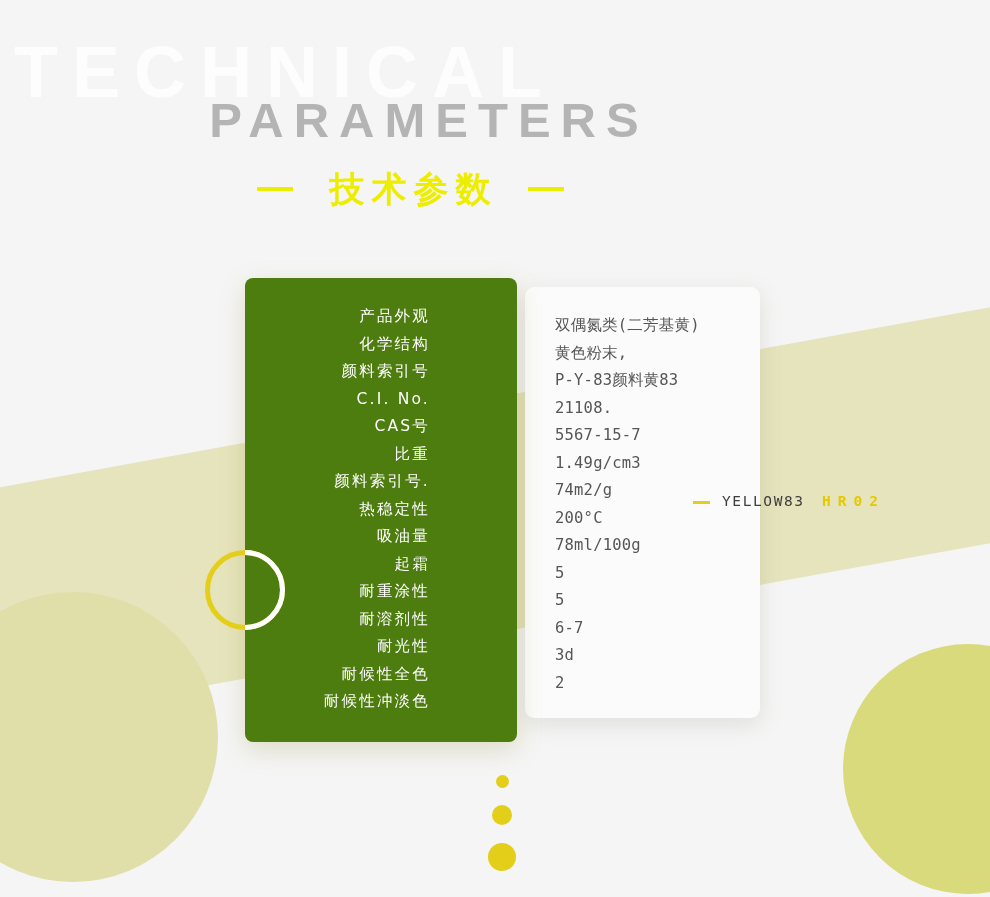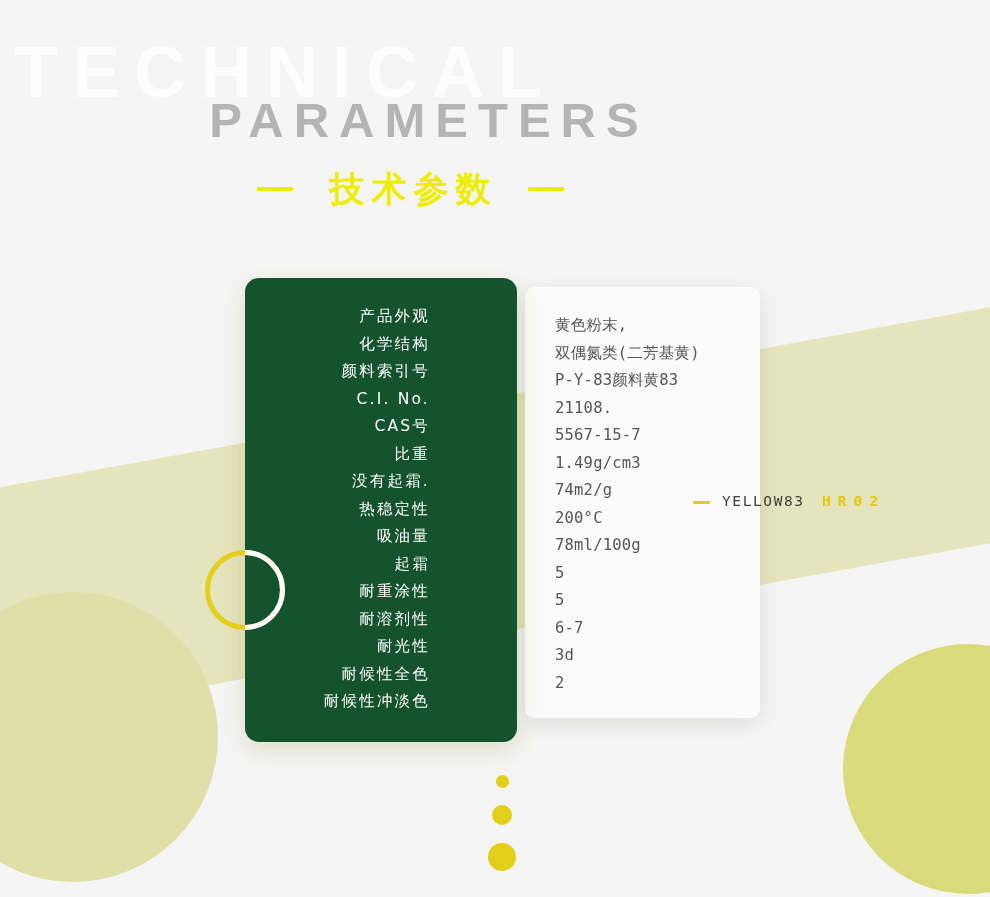--- a/index.html
+++ b/index.html
@@ -151,22 +151,22 @@
     white-space: nowrap;
     letter-spacing: 0.2px;
   }
 
   .yellow-card {
     position: absolute;
     left: 245px;
     top: 278px;
     width: 272px;
     height: 464px;
-    background: #14532d;
-    border-radius: 14px;
+    background: #4d7c0f;
+    border-radius: 8px;
     box-shadow: 0 8px 26px rgba(140,130,40,0.22);
     overflow: hidden;
   }
 
   .yellow-card .labels {
     position: absolute;
     right: 87px;
     top: 25px;
     text-align: right;
   }
@@ -281,22 +281,22 @@
     <div class="title-parameters">PARAMETERS</div>
     <div class="subtitle-row">
       <span class="sub-dash"></span>
       <span class="subtitle-cn">技术参数</span>
       <span class="sub-dash"></span>
     </div>
   </div>
 
   <div class="white-card">
     <div class="values" id="values-col">
+        <div class="value-row">双偶氮类(二芳基黄)</div>
         <div class="value-row">黄色粉末,</div>
-        <div class="value-row">双偶氮类(二芳基黄)</div>
         <div class="value-row">P-Y-83颜料黄83</div>
         <div class="value-row">21108.</div>
         <div class="value-row">5567-15-7</div>
         <div class="value-row">1.49g/cm3</div>
         <div class="value-row">74m2/g</div>
         <div class="value-row">200°C</div>
         <div class="value-row">78ml/100g</div>
         <div class="value-row">5</div>
         <div class="value-row">5</div>
         <div class="value-row">6-7</div>
@@ -306,21 +306,21 @@
   </div>
 
   <div class="yellow-card">
     <div class="labels" id="labels-col">
         <div class="label-row">产品外观</div>
         <div class="label-row">化学结构</div>
         <div class="label-row">颜料索引号</div>
         <div class="label-row">C.I. No.</div>
         <div class="label-row">CAS号</div>
         <div class="label-row">比重</div>
-        <div class="label-row">没有起霜.</div>
+        <div class="label-row">颜料索引号.</div>
         <div class="label-row">热稳定性</div>
         <div class="label-row">吸油量</div>
         <div class="label-row">起霜</div>
         <div class="label-row">耐重涂性</div>
         <div class="label-row">耐溶剂性</div>
         <div class="label-row">耐光性</div>
         <div class="label-row">耐候性全色</div>
         <div class="label-row">耐候性冲淡色</div>
       </div>
   </div>

